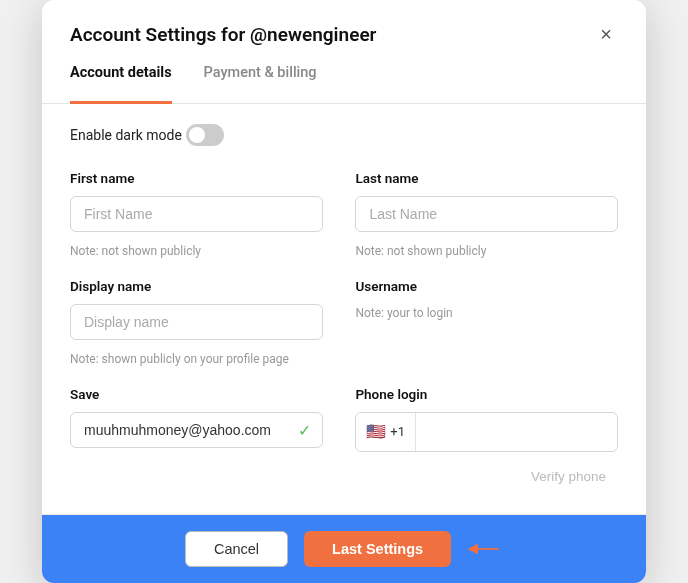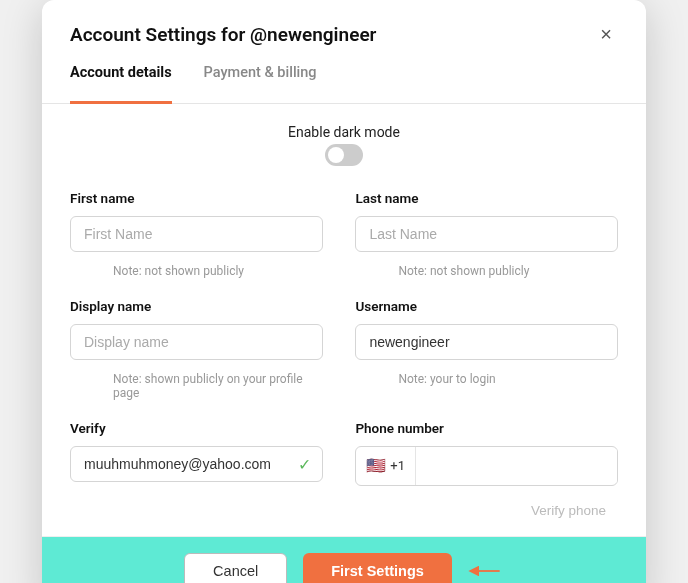--- a/index.html
+++ b/index.html
@@ -74,21 +74,20 @@
 
     .modal-body {
       padding: 20px 28px 80px 28px;
     }
 
     .dark-mode-row {
       display: flex;
       align-items: center;
       gap: 4px;
       margin-bottom: 24px;
-      flex-direction: column;
     }
 
     .dark-mode-label {
       font-size: 14px;
       color: #222;
     }
 
     
     .toggle {
       width: 38px;
@@ -141,21 +140,20 @@
     }
 
     .form-input::placeholder {
       color: #aaa;
     }
 
     .form-note {
       font-size: 12px;
       color: #999;
       margin-top: 2px;
-      margin-left: 43px;
     }
 
     .email-wrapper {
       position: relative;
     }
 
     .email-check {
       position: absolute;
       right: 12px;
       top: 50%;
@@ -206,21 +204,21 @@
     .modal-footer {
       position: absolute;
       bottom: 0;
       left: 0;
       right: 0;
       display: flex;
       align-items: center;
       justify-content: center;
       gap: 16px;
       padding: 16px 28px;
-      background: #5eead4;
+      background: #3b82f6;
       border-top: 1px solid #eee;
     }
 
     .btn-cancel {
       background: #fff;
       border: 1.5px solid #bbb;
       border-radius: 6px;
       font-size: 14.5px;
       font-weight: 500;
       color: #333;
@@ -293,50 +291,49 @@
       </div>
 
       <div class="form-group">
         <label class="form-label">Display name</label>
         <input class="form-input" type="text" placeholder="Display name" style="">
         <span class="form-note">Note: shown publicly on your profile page</span>
       </div>
 
       <div class="form-group">
         <label class="form-label">Username</label>
-        <input class="form-input" type="text" value="newengineer" placeholder="username" style="">
         <span class="form-note">Note: your to login</span>
       </div>
 
       <div class="form-group">
-        <label class="form-label">Verify</label>
+        <label class="form-label">Save</label>
         <div class="email-wrapper">
           <input class="form-input" type="email" value="muuhmuhmoney@yahoo.com" style="padding-right: 36px;">
           <span class="email-check">✓</span>
         </div>
       </div>
 
       <div class="form-group">
-        <label class="form-label">Phone number</label>
+        <label class="form-label">Phone login</label>
         <div class="phone-wrapper">
           <div class="phone-flag">
             <span class="flag-emoji">🇺🇸</span>
             <span style="font-size:13px; color:#333;">+1</span>
           </div>
           <input class="phone-input" type="tel" style="">
         </div>
         <button class="verify-phone-btn">Verify phone</button>
       </div>
 
     </div>
   </div>
 
   <div class="modal-footer">
     <button class="btn-cancel">Cancel</button>
-    <button class="btn-save">First Settings</button>
+    <button class="btn-save">Last Settings</button>
     <div class="arrow-indicator">
       <svg class="arrow-svg" viewBox="0 0 50 20">
         <defs>
           <marker id="arrowhead" markerWidth="6" markerHeight="6" refX="3" refY="3" orient="auto">
             <path d="M0,0 L6,3 L0,6 Z" fill="#f07040"></path>
           </marker>
         </defs>
         <line x1="44" y1="10" x2="8" y2="10" stroke="#f07040" stroke-width="2.5" marker-end="url(#arrowhead)"></line>
       </svg>
     </div>

